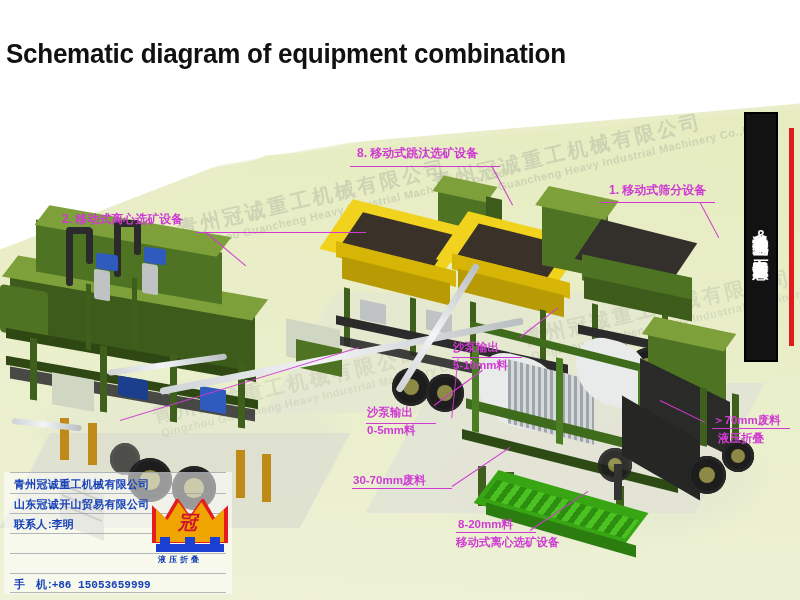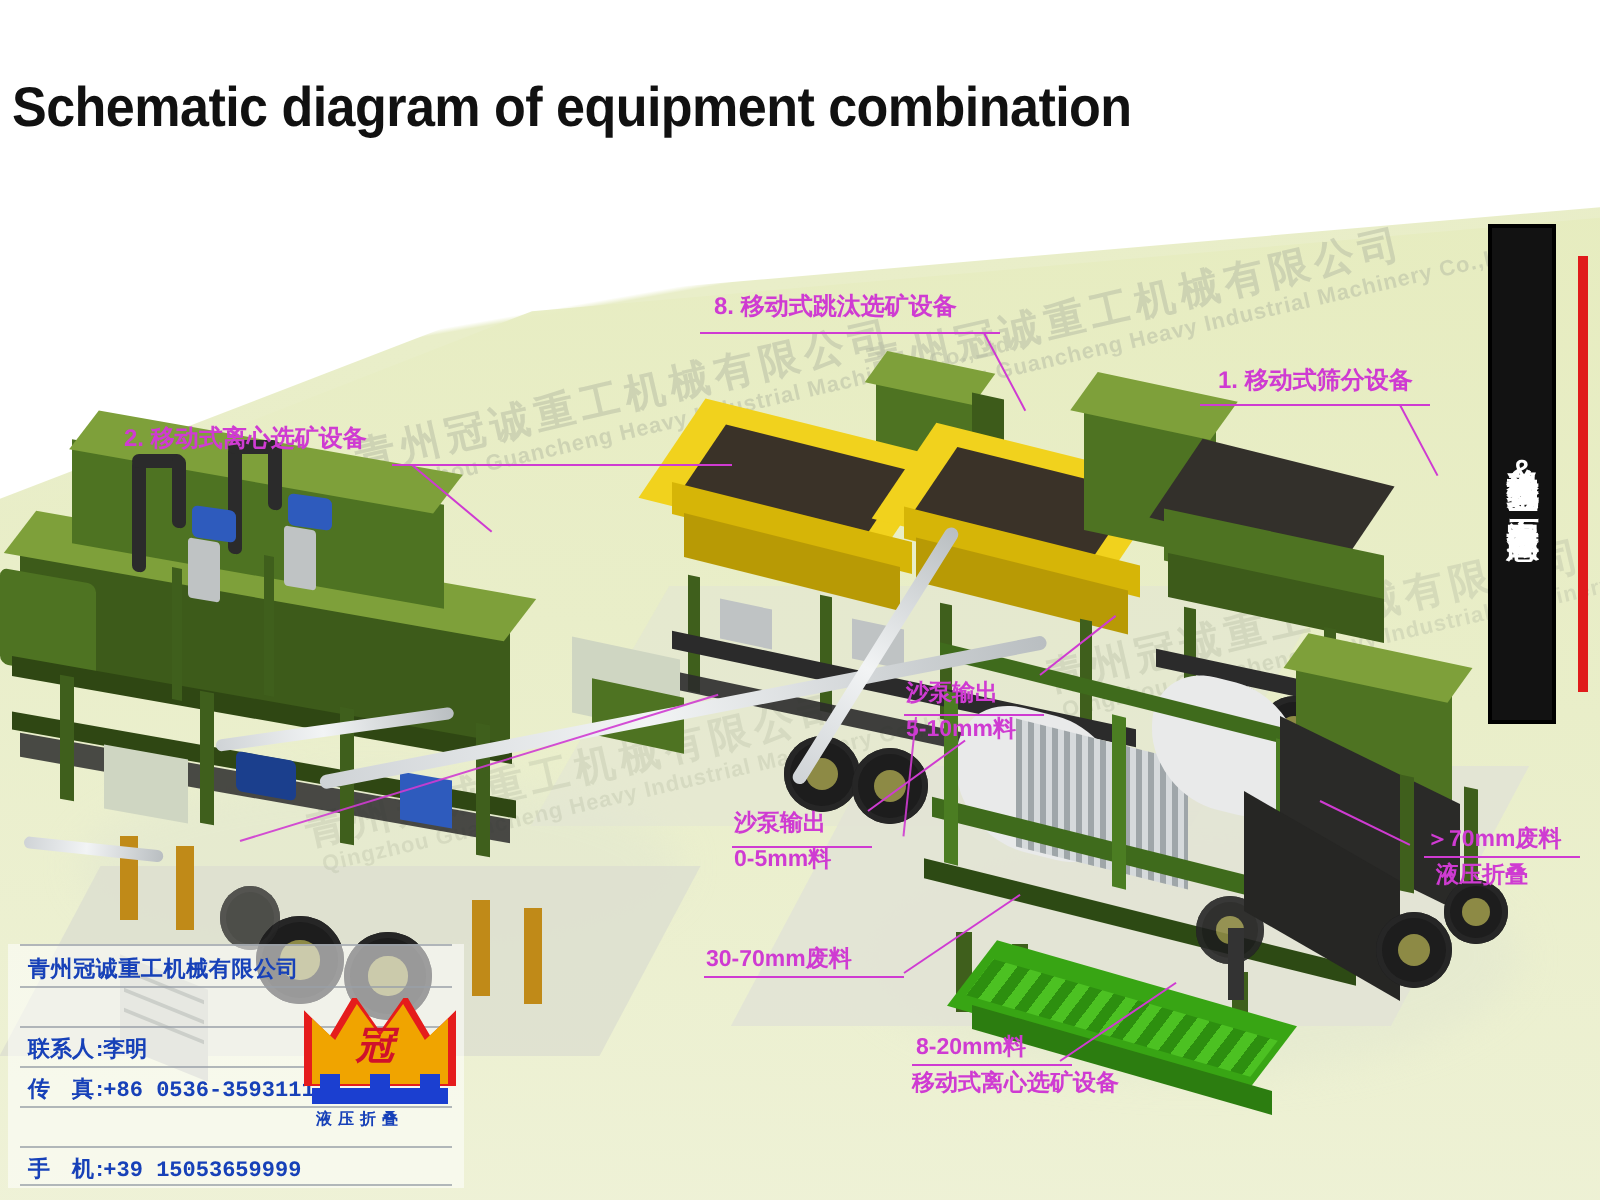--- a/index.html
+++ b/index.html
@@ -364,24 +364,24 @@
   <div class="card">
     <div class="ln" style="top:0px;"></div>
     <div class="ln" style="top:21px;"></div>
     <div class="ln" style="top:41px;"></div>
     <div class="ln" style="top:61px;"></div>
     <div class="ln" style="top:81px;"></div>
     <div class="ln" style="top:101px;"></div>
     <div class="ln" style="top:120px;"></div>
 
     <div class="row cn" style="top:5px;">青州冠诚重工机械有限公司</div>
+    <div class="row cn" style="top:25px;">山东冠诚开山贸易有限公司</div>
 
     <div class="row" style="top:45px;"><span class="k">联系人</span>:<span>李明</span></div>
-    <div class="row" style="top:65px;"><span class="k">传　真</span>:<span class="v">+86 0536-3593111</span></div>
-    <div class="row" style="top:105px;"><span class="k">手　机</span>:<span class="v">+39 15053659999</span></div>
+    <div class="row" style="top:105px;"><span class="k">手　机</span>:<span class="v">+86 15053659999</span></div>
   </div>
 
   <div class="logo">
     <div class="crownout"></div>
     <div class="crown"></div>
     <div class="crownG">冠</div>
     <div class="bk" style="left:8px;"></div>
     <div class="bk" style="left:33px;"></div>
     <div class="bk" style="left:58px;"></div>
     <div class="base"></div>

